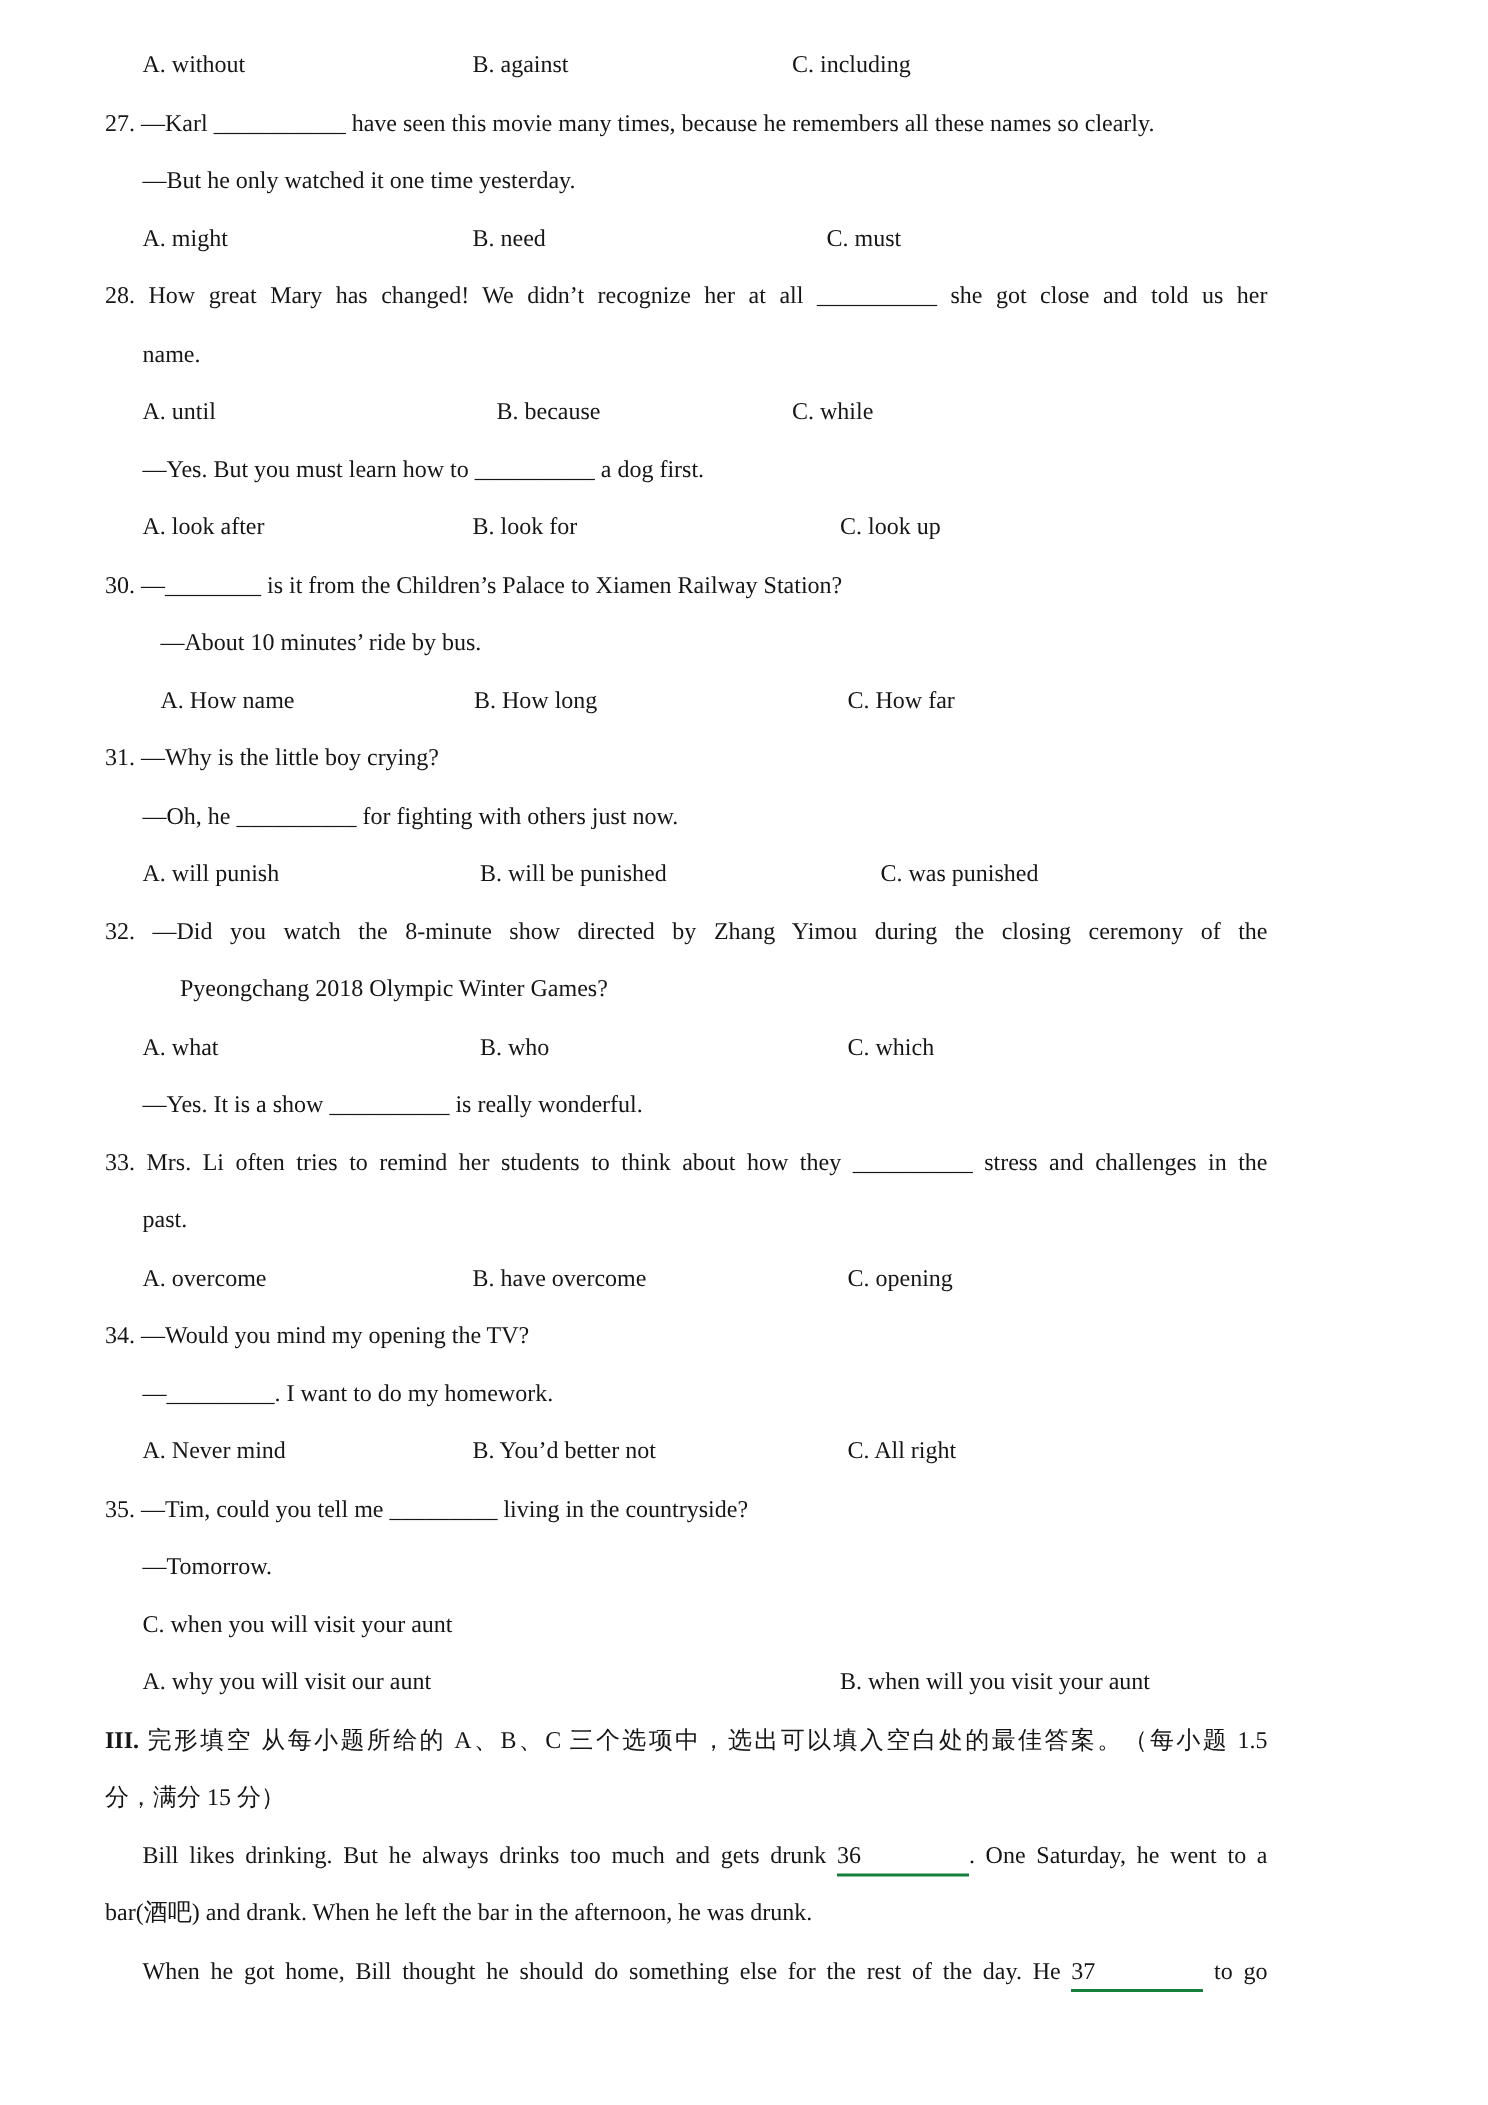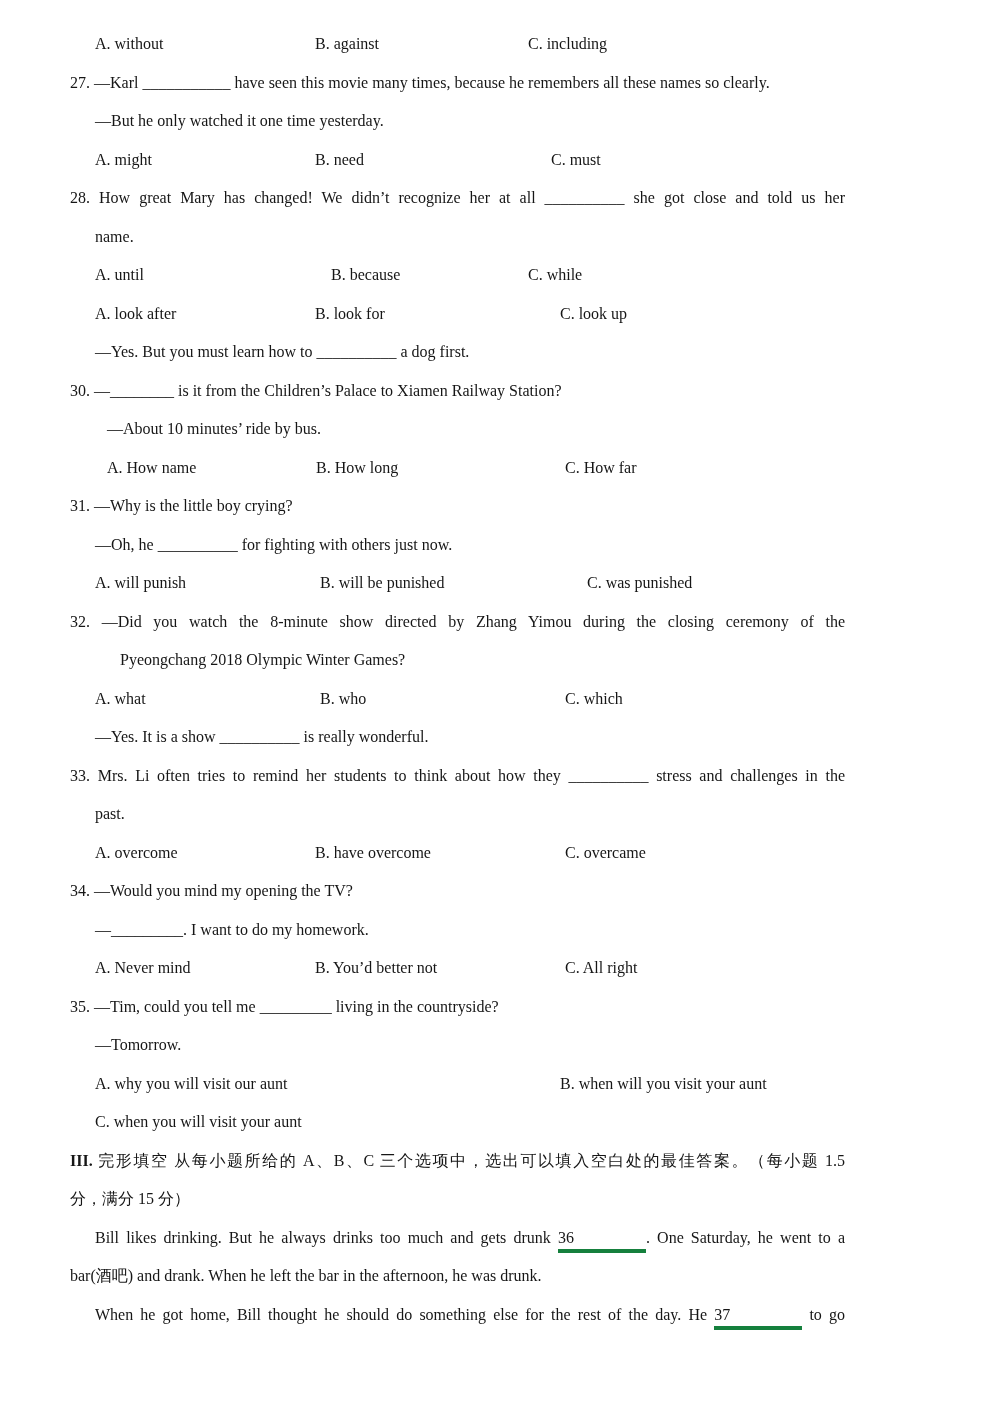--- a/index.html
+++ b/index.html
@@ -35,21 +35,21 @@
   .line.options .cell {
     position: absolute;
     top: 0;
     white-space: nowrap;
   }
   .bold { font-weight: bold; }
   .blank-num {
     display: inline-block;
     width: 88px;
     text-align: center;
-    border-bottom: 4px solid #15803d;
+    border-bottom: 2px solid #15803d;
     line-height: 20px;
     height: 21px;
     vertical-align: baseline;
   }
 </style>
 </head>
 <body>
 
 <div class="doc">
     <div class="line options">
@@ -64,26 +64,26 @@
       <span class="cell" style="left: 245px;">B. need</span>
       <span class="cell" style="left: 481px;">C. must</span>
     </div>
     <div class="line question justify"><span>28. How great Mary has changed! We didn’t recognize her at all __________ she got close and told us her</span></div>
     <div class="line text" style="padding-left: 25px;"><span>name.</span></div>
     <div class="line options">
       <span class="cell" style="left: 25px;">A. until</span>
       <span class="cell" style="left: 261px;">B. because</span>
       <span class="cell" style="left: 458px;">C. while</span>
     </div>
+    <div class="line text" style="padding-left: 25px;"><span>—Yes. But you must learn how to __________ a dog first.</span></div>
     <div class="line options">
       <span class="cell" style="left: 25px;">A. look after</span>
       <span class="cell" style="left: 245px;">B. look for</span>
       <span class="cell" style="left: 490px;">C. look up</span>
     </div>
-    <div class="line text" style="padding-left: 25px;"><span>—Yes. But you must learn how to __________ a dog first.</span></div>
     <div class="line question"><span>30. —________ is it from the Children’s Palace to Xiamen Railway Station?</span></div>
     <div class="line text" style="padding-left: 37px;"><span>—About 10 minutes’ ride by bus.</span></div>
     <div class="line options">
       <span class="cell" style="left: 37px;">A. How name</span>
       <span class="cell" style="left: 246px;">B. How long</span>
       <span class="cell" style="left: 495px;">C. How far</span>
     </div>
     <div class="line question"><span>31. —Why is the little boy crying?</span></div>
     <div class="line text" style="padding-left: 25px;"><span>—Oh, he __________ for fighting with others just now.</span></div>
     <div class="line options">
@@ -97,34 +97,34 @@
       <span class="cell" style="left: 25px;">A. what</span>
       <span class="cell" style="left: 250px;">B. who</span>
       <span class="cell" style="left: 495px;">C. which</span>
     </div>
     <div class="line text" style="padding-left: 25px;"><span>—Yes. It is a show __________ is really wonderful.</span></div>
     <div class="line question justify"><span>33. Mrs. Li often tries to remind her students to think about how they __________ stress and challenges in the</span></div>
     <div class="line text" style="padding-left: 25px;"><span>past.</span></div>
     <div class="line options">
       <span class="cell" style="left: 25px;">A. overcome</span>
       <span class="cell" style="left: 245px;">B. have overcome</span>
-      <span class="cell" style="left: 495px;">C. overcame</span>
+      <span class="cell" style="left: 495px;">C. opening</span>
     </div>
     <div class="line question"><span>34. —Would you mind my opening the TV?</span></div>
     <div class="line text" style="padding-left: 25px;"><span>—_________. I want to do my homework.</span></div>
     <div class="line options">
       <span class="cell" style="left: 25px;">A. Never mind</span>
       <span class="cell" style="left: 245px;">B. You’d better not</span>
       <span class="cell" style="left: 495px;">C. All right</span>
     </div>
     <div class="line question"><span>35. —Tim, could you tell me _________ living in the countryside?</span></div>
     <div class="line text" style="padding-left: 25px;"><span>—Tomorrow.</span></div>
+    <div class="line text" style="padding-left: 25px;"><span>C. when you will visit your aunt</span></div>
     <div class="line options">
       <span class="cell" style="left: 25px;">A. why you will visit our aunt</span>
       <span class="cell" style="left: 490px;">B. when will you visit your aunt</span>
     </div>
-    <div class="line text" style="padding-left: 25px;"><span>C. when you will visit your aunt</span></div>
     <div class="line heading justify"><span class="bold">III.</span><span> 完形填空 从每小题所给的 A、B、C 三个选项中，选出可以填入空白处的最佳答案。（每小题 1.5</span></div>
     <div class="line heading"><span>分，满分 15 分）</span></div>
     <div class="line cloze justify" style="padding-left: 25px;"><span>Bill likes drinking. But he always drinks too much and gets drunk </span><span class="blank-num">36</span><span>. One Saturday, he went to a</span></div>
     <div class="line cloze"><span>bar(酒吧) and drank. When he left the bar in the afternoon, he was drunk.</span></div>
     <div class="line cloze justify" style="padding-left: 25px;"><span>When he got home, Bill thought he should do something else for the rest of the day. He </span><span class="blank-num">37</span><span> to go</span></div>
   </div>
 
 </body></html>

